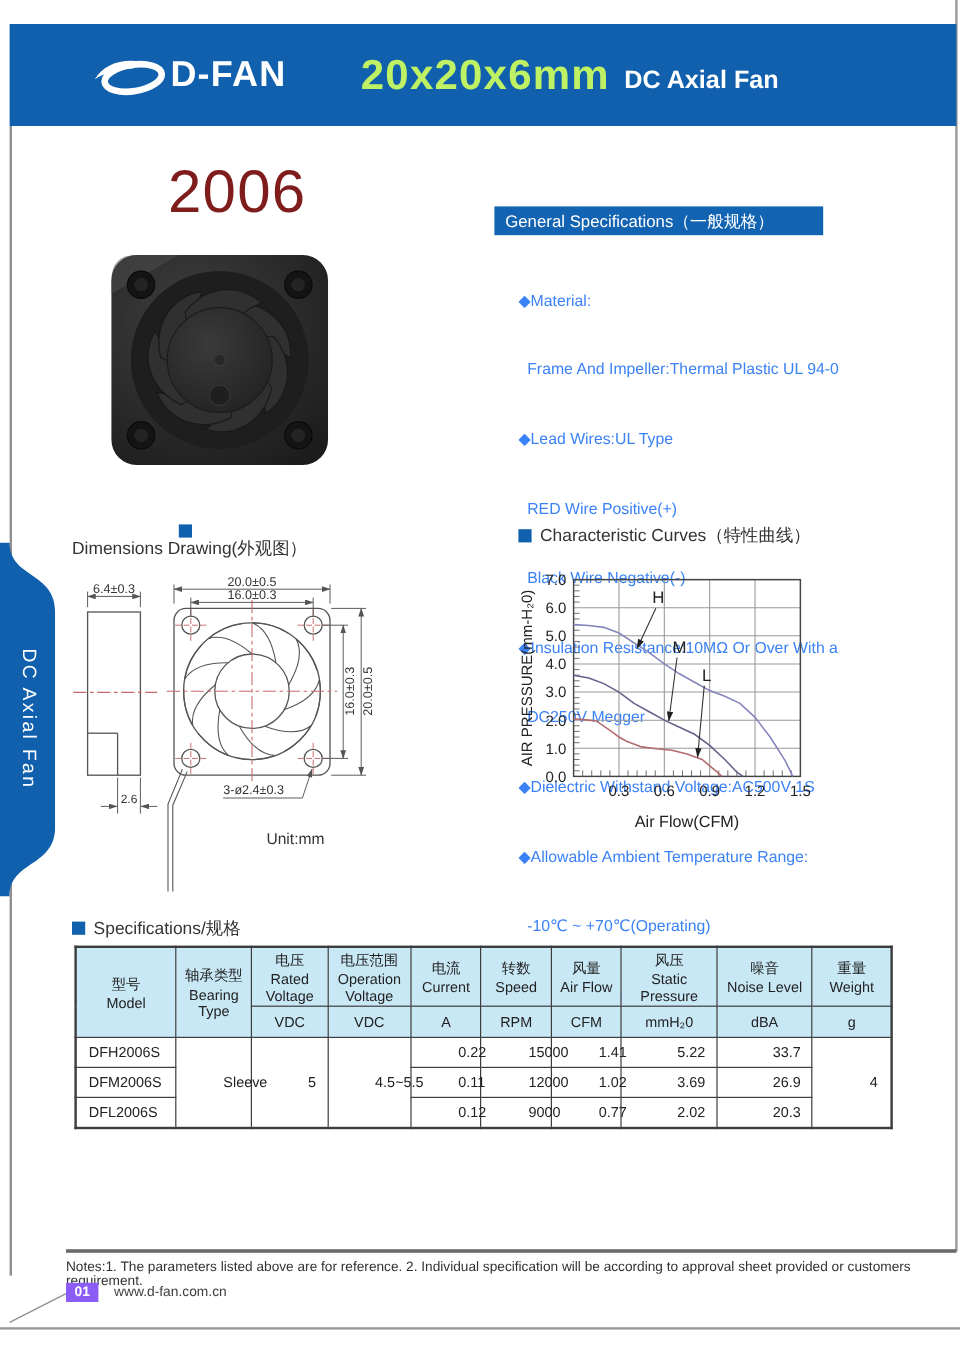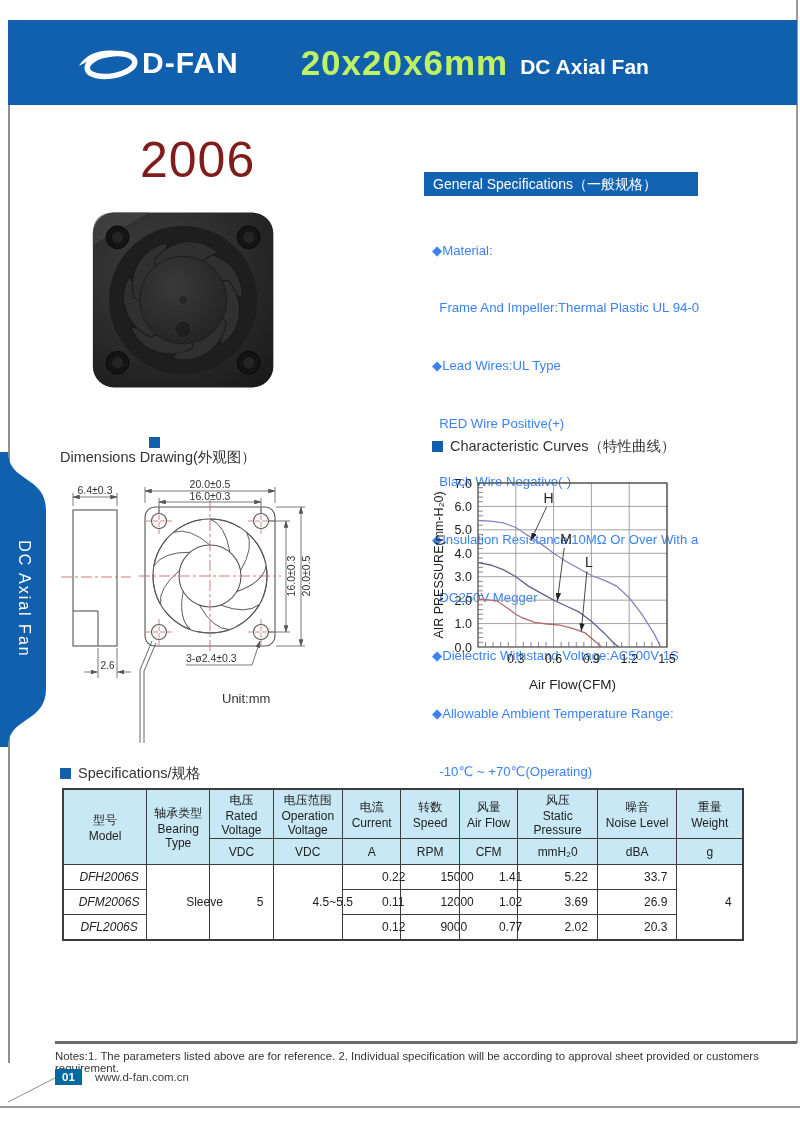--- a/index.html
+++ b/index.html
@@ -17,41 +17,41 @@
   .size-title{color:#bef264;font-size:35px;font-weight:600;margin-left:62px;letter-spacing:1px;}
   .type-title{color:#fff;font-size:21px;font-weight:600;margin-left:12px;position:relative;top:4px;}
   
   .side-tab{position:absolute;left:0;top:452px;width:46px;height:295px;}
   .side-tab .tab-label{position:absolute;left:-124px;top:124px;width:295px;height:46px;
         transform:rotate(90deg);transform-origin:center;text-align:center;line-height:46px;
         color:#fff;font-size:16px;letter-spacing:2px;}
   
   .model-title{position:absolute;left:140px;top:131px;font-size:50px;color:#7f1d1d;letter-spacing:1px;}
   
-  .gs-bar{position:absolute;left:424px;top:172px;width:274px;height:24px;background:#1263b1;
+  .gs-bar{position:absolute;left:412px;top:172px;width:274px;height:24px;background:#1263b1;
           color:#fff;font-size:14px;line-height:24px;padding-left:9px;box-sizing:border-box;}
   .gs-list{position:absolute;left:432px;top:202px;color:#3b82f6;font-size:13.2px;line-height:19.3px;
            white-space:pre;}
   
   .sec-head{position:absolute;display:flex;align-items:center;font-size:14.5px;color:#333;}
   .sec-head .sq{width:11px;height:11px;background:#1060ae;margin-right:7px;flex:none;}
   
   .spec-table{position:absolute;left:62px;top:788px;width:682px;border-collapse:collapse;
               table-layout:fixed;border:2px solid #3c3c3c;}
   .spec-table th,.spec-table td{border:1px solid #3c3c3c;text-align:center;color:#222;
               font-weight:normal;font-size:12px;padding:1px 2px;}
   .spec-table th{background:#c9e8f6;}
   .spec-table tr.h1 th{height:46px;}
   .spec-table tr.h2 th{height:23px;}
   .spec-table td{height:22px;padding-left:39px;}
-  .spec-table td.model{text-align:center;padding-left:10px;font-style:italic;}
+  .spec-table td.model{text-align:left;padding-left:10px;}
   
   .divider{position:absolute;left:55px;top:1041px;width:742px;height:3px;background:#6b6b6b;}
   .notes{position:absolute;left:55px;top:1050px;width:710px;font-size:11.4px;color:#333;}
-  .page-badge{position:absolute;left:55px;top:1069px;width:27px;height:16px;background:#0369a1;
+  .page-badge{position:absolute;left:55px;top:1069px;width:27px;height:16px;background:#8b5cf6;
               color:#fff;font-size:11.5px;font-weight:bold;text-align:center;line-height:16px;}
   .website{position:absolute;left:95px;top:1071px;font-size:11.5px;color:#3d3d3d;}
   .corner-line{position:absolute;left:0;top:1072px;}
   svg text{font-family:"Liberation Sans","DejaVu Sans",sans-serif;}
 </style>
 </head>
 <body>
 
 <div id="page">
 

